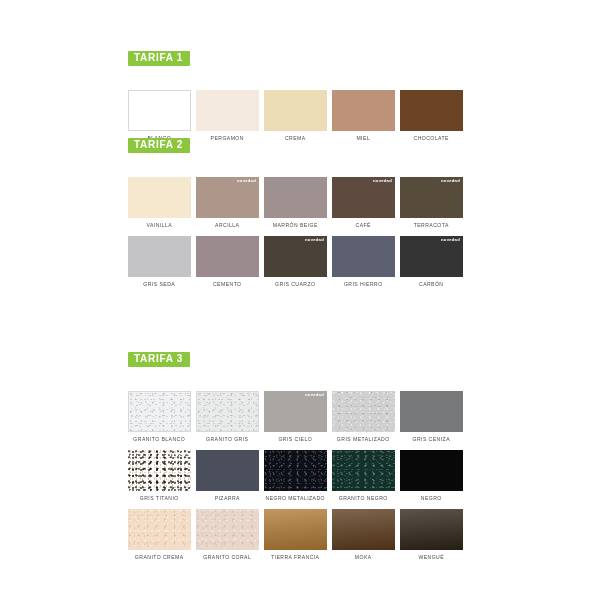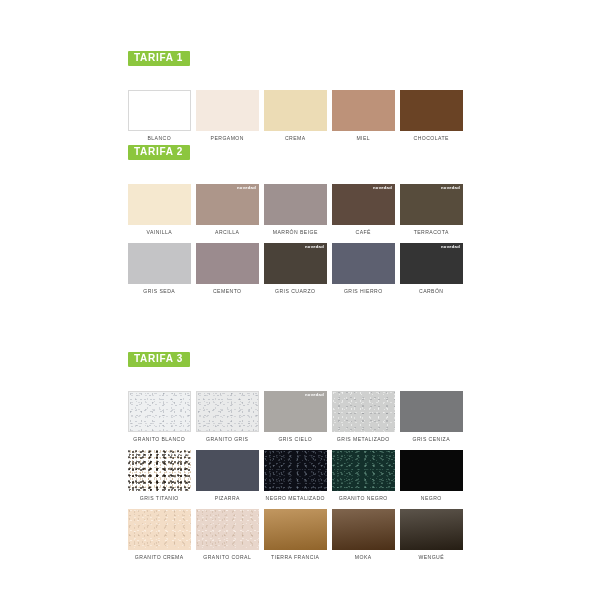--- a/index.html
+++ b/index.html
@@ -20,21 +20,21 @@
     height: 600px;
   }
 
   .section {
     position: absolute;
     left: 128px;
     width: 345px;
   }
 
   #section-tarifa1 { top: 47px; }
-  #section-tarifa2 { top: 141px; }
+  #section-tarifa2 { top: 134px; }
   #section-tarifa3 { top: 348px; }
 
   .tariff-badge {
     display: inline-block;
     background: #8cc63e;
     color: #ffffff;
     font-size: 10px;
     font-weight: bold;
     letter-spacing: 0.7px;
     padding: 2.5px 7px 2.5px 6px;

